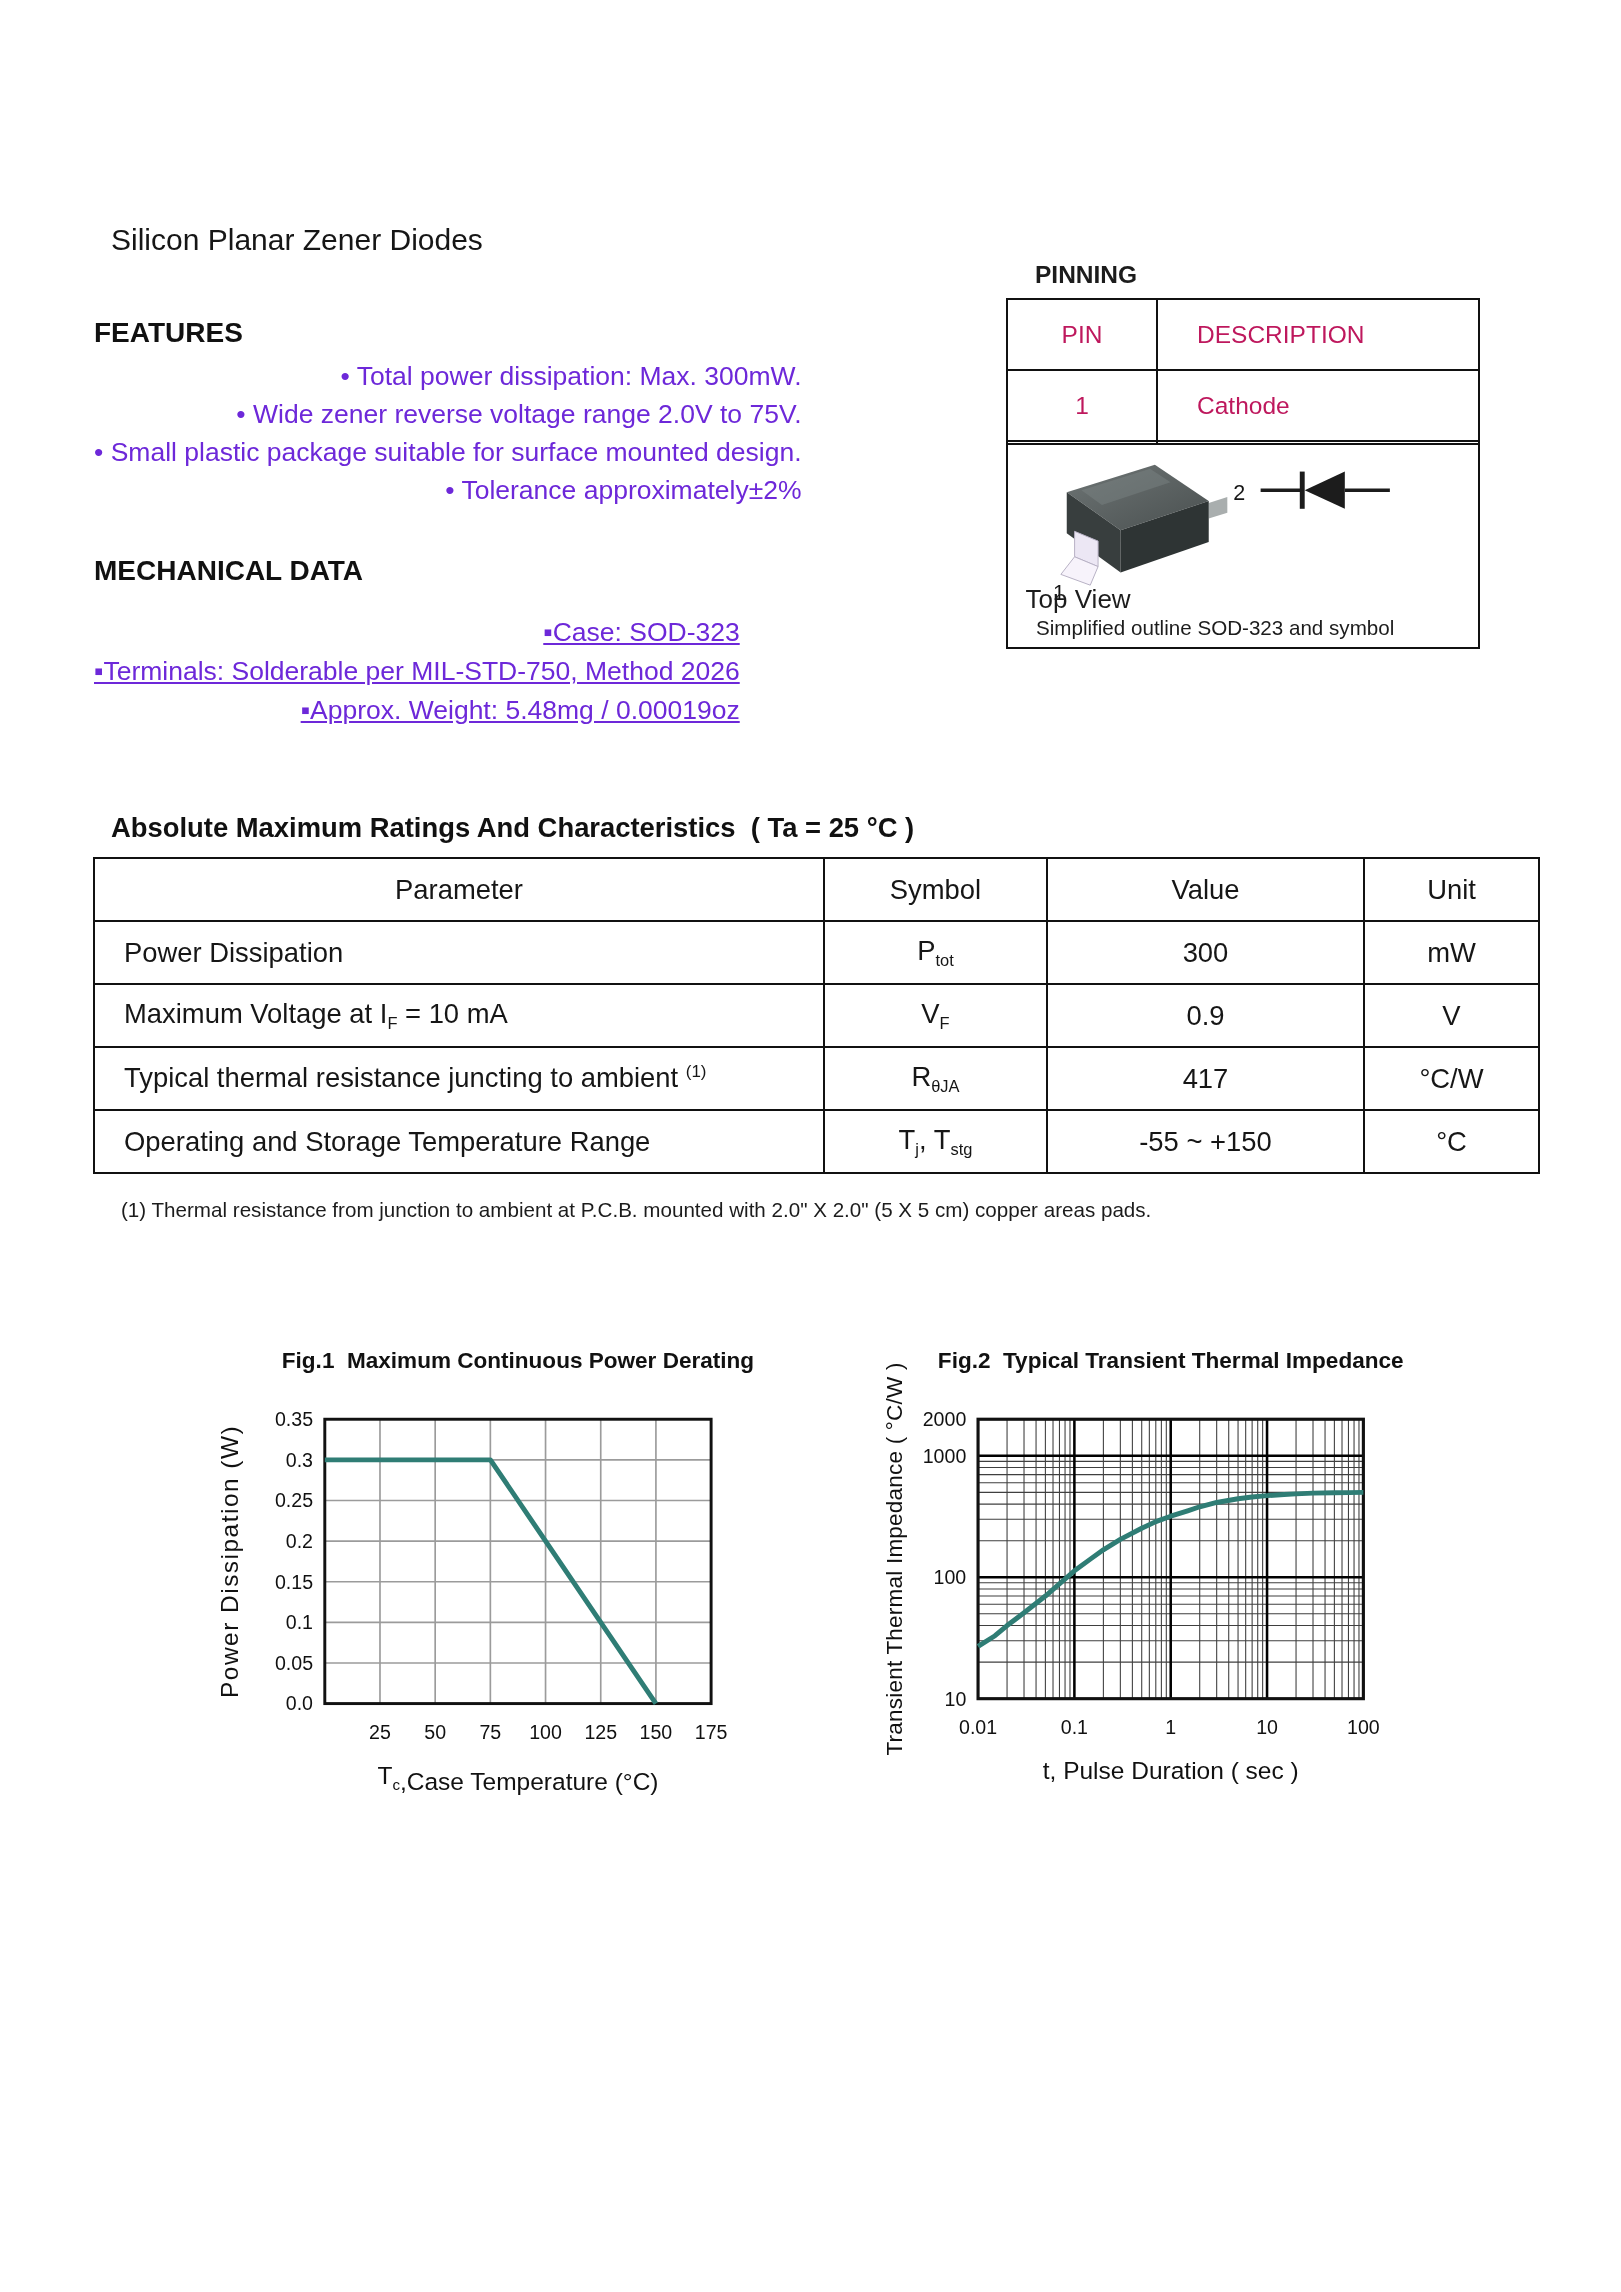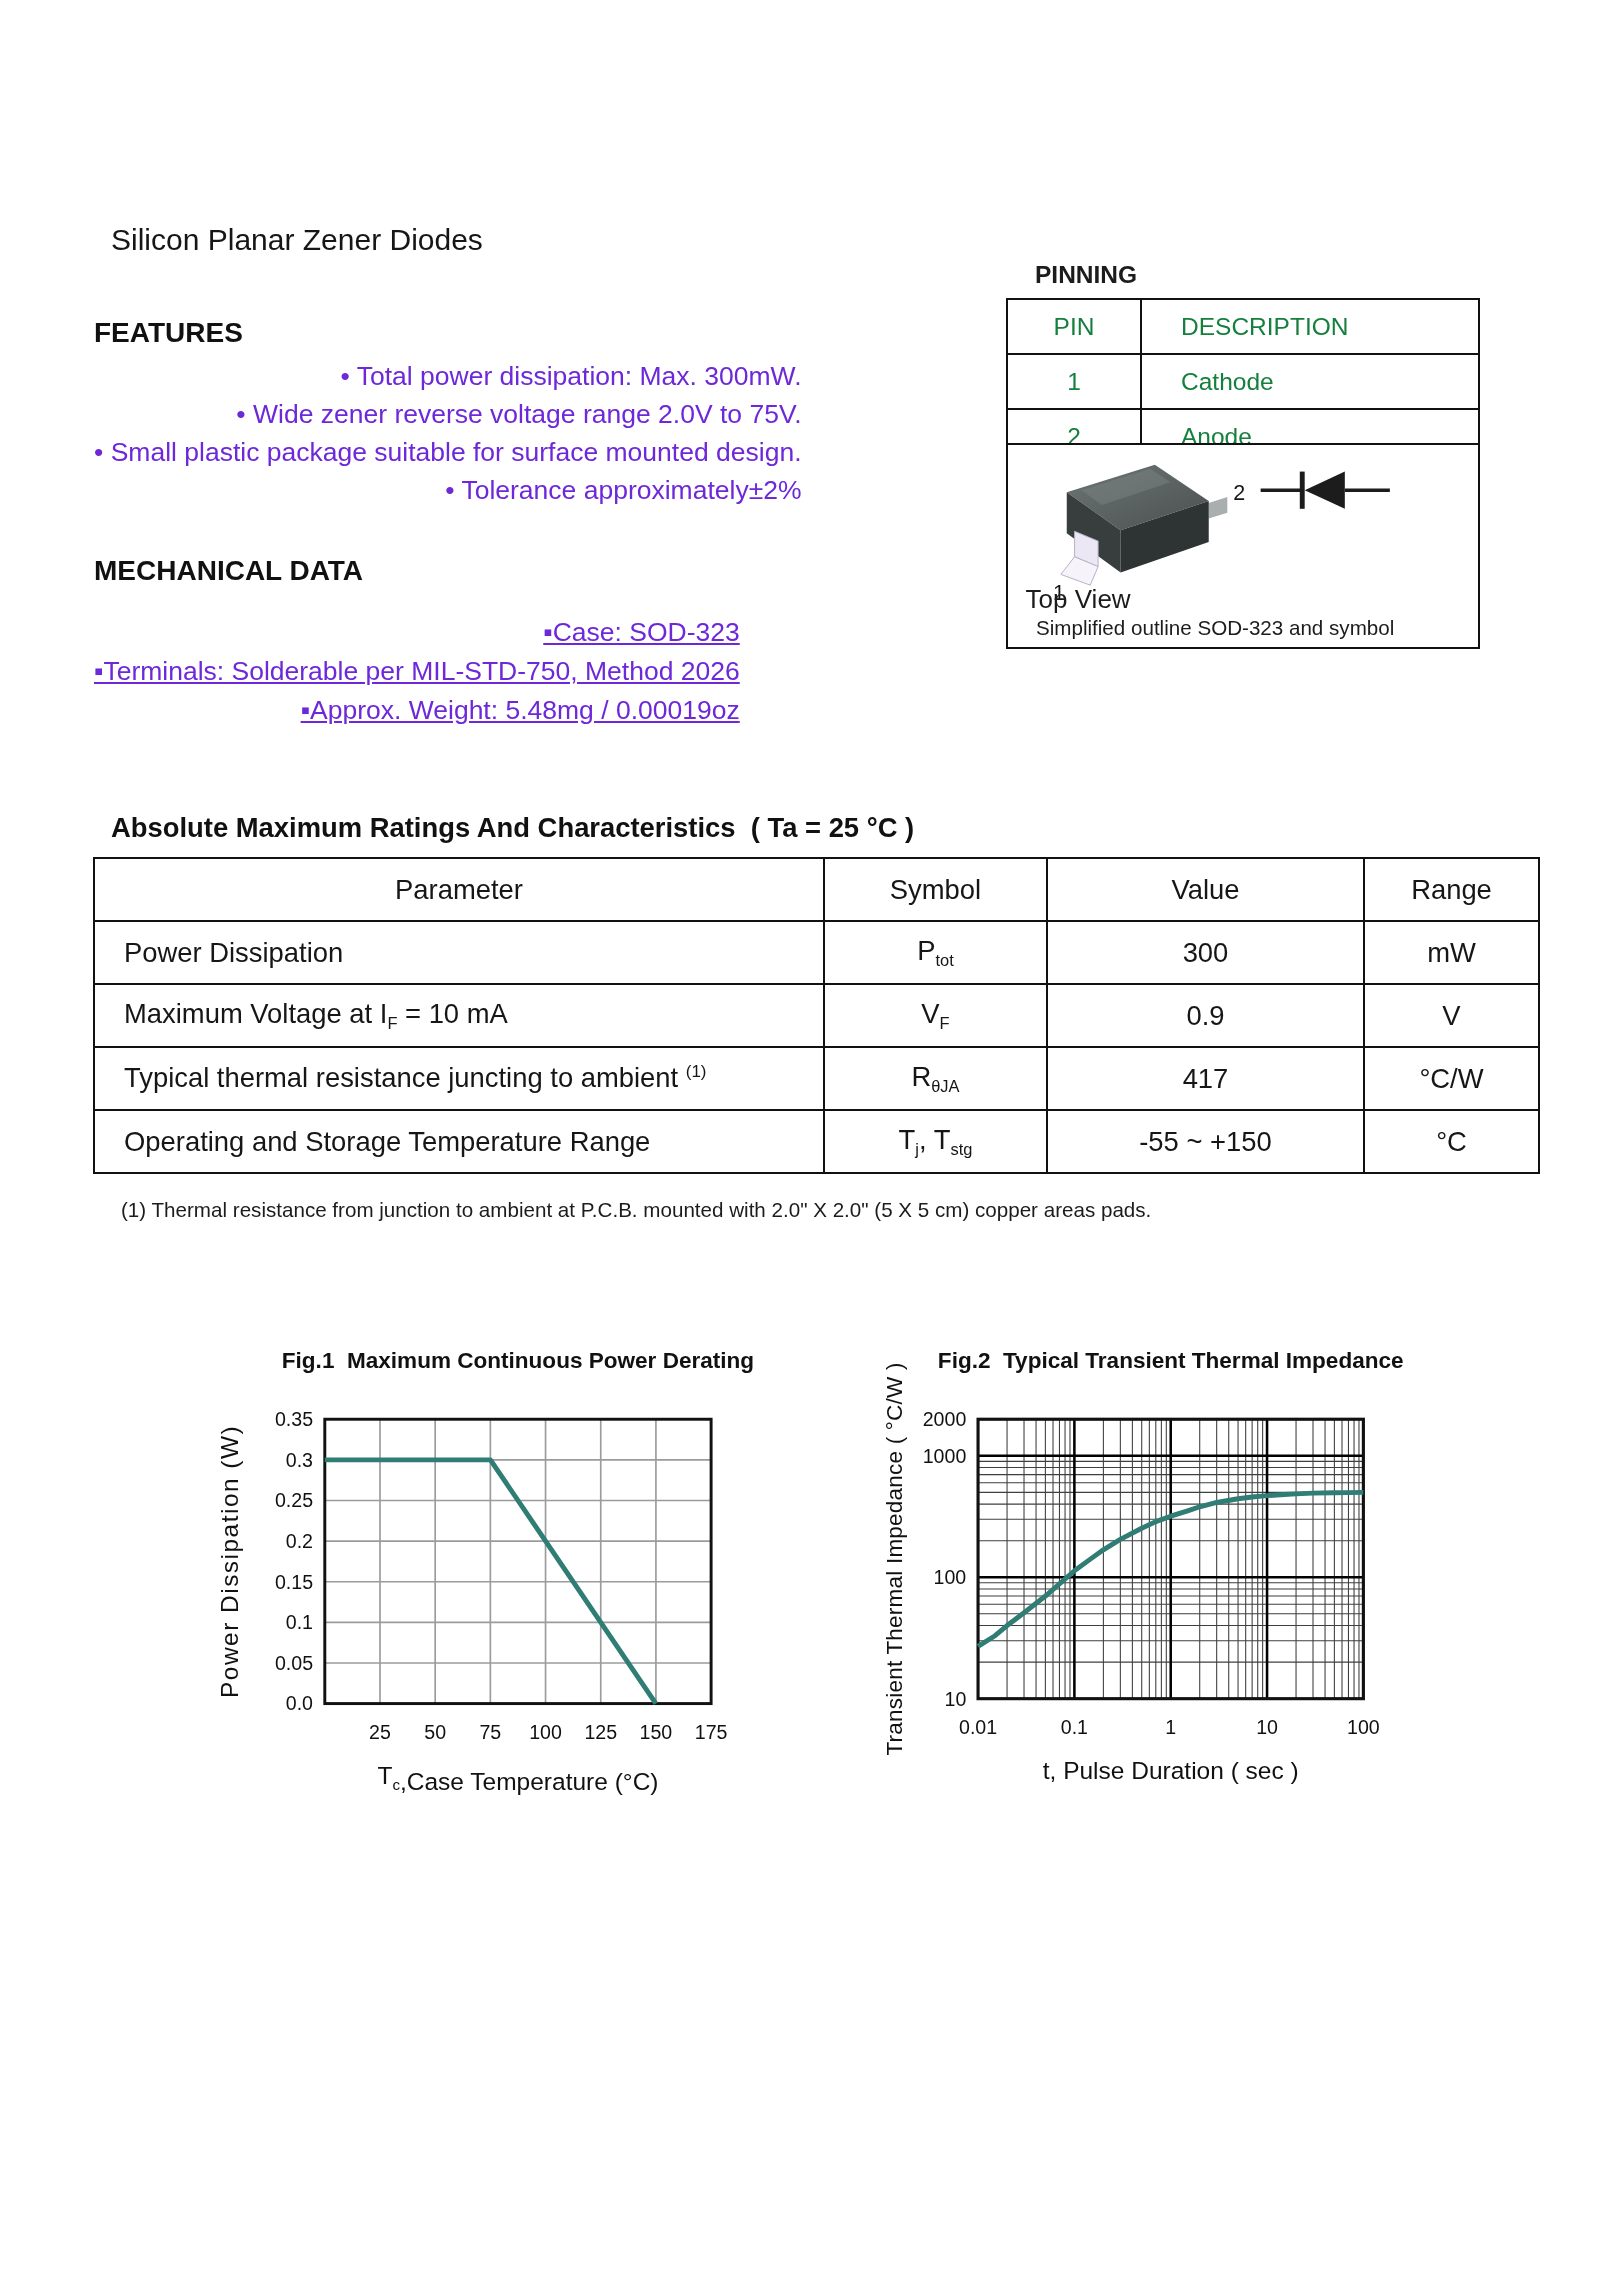--- a/index.html
+++ b/index.html
@@ -17,21 +17,21 @@
   .plain-list{list-style:none;margin:7.8px 0 0 0;padding:0;font-size:26.5px;line-height:38px;color:#6d28d9;text-align:right;}
   .features{top:317px;}
   .mechanical{top:555px;}
   .mechanical .plain-list{line-height:39px;margin-top:26px;text-decoration:underline;}
   .pinning-heading{position:absolute;left:1035px;top:261px;font-size:24.5px;font-weight:bold;}
   table.pinning{
     position:absolute;left:1006px;top:298px;width:474px;border-collapse:collapse;
     font-size:24.5px;table-layout:fixed;
   }
   table.pinning td,table.pinning th{
-    border:2px solid #111;height:37px;font-weight:normal;padding:8px;color:#15803d;
+    border:2px solid #111;height:37px;font-weight:normal;padding:16px;color:#be185d;
   }
   table.pinning .pin-col{width:116px;text-align:center;}
   table.pinning .desc-col{text-align:left;padding-left:39px;}
   .package-box{
     position:absolute;left:1006px;top:443px;width:470px;height:202px;
     border:2px solid #111;background:#fff;
   }
   .package-box svg{position:absolute;left:0;top:0;}
   .pkg-caption1{position:absolute;left:17.6px;top:139px;font-size:26px;color:#1c1c1c;}
   .pkg-caption2{position:absolute;left:28px;top:171px;font-size:20.6px;color:#1c1c1c;}
@@ -136,21 +136,21 @@
       <col style="width:730px">
         <col style="width:223px">
         <col style="width:317px">
         <col style="width:175px">
     </colgroup>
   <tbody>
         <tr>
           <th>Parameter</th>
           <th>Symbol</th>
           <th>Value</th>
-          <th>Range</th>
+          <th>Unit</th>
         </tr>
         <tr>
           <td class="param"><span>Power Dissipation</span></td>
           <td><span>P</span><span class="sub">tot</span></td>
           <td>300</td>
           <td>mW</td>
         </tr>
         <tr>
           <td class="param"><span>Maximum Voltage at I</span><span class="sub">F</span><span> = 10 mA</span></td>
           <td><span>V</span><span class="sub">F</span></td>

